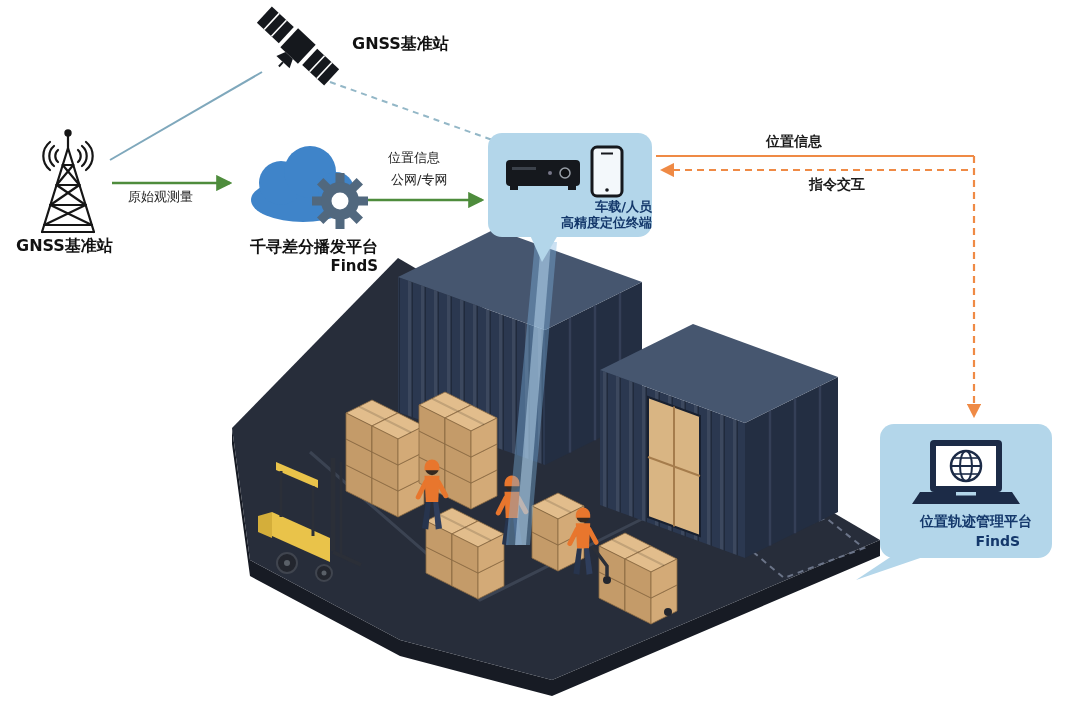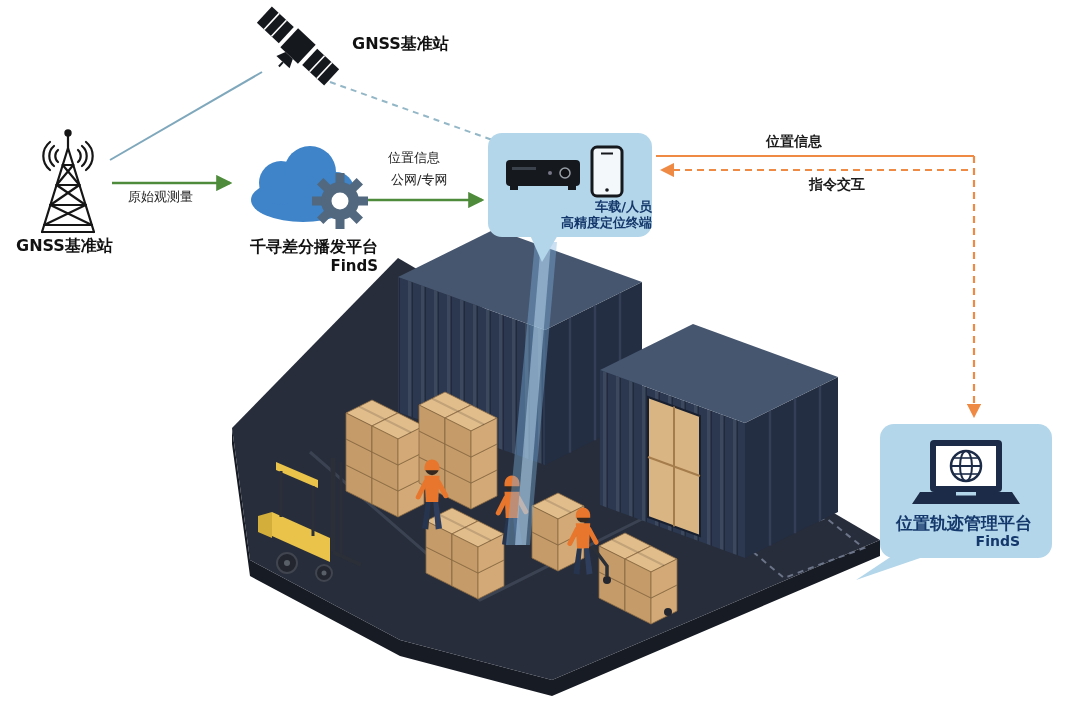--- a/index.html
+++ b/index.html
@@ -294,16 +294,16 @@
 
   <div class="lbl lbl-small" style="left:388px;top:150px">位置信息</div>
   <div class="lbl lbl-small" style="left:391px;top:172px">公网/专网</div>
 
   <div class="lbl lbl-bubble" style="left:488px;top:199px;width:164px">车载/人员</div>
   <div class="lbl lbl-bubble" style="left:488px;top:215px;width:164px">高精度定位终端</div>
 
   <div class="lbl lbl-mid" style="left:766px;top:133px">位置信息</div>
   <div class="lbl lbl-mid" style="left:809px;top:176px">指令交互</div>
 
-  <div class="lbl lbl-bubble" style="left:880px;top:513px;width:152px;font-size:17px">位置轨迹管理平台</div>
+  <div class="lbl lbl-bubble" style="left:880px;top:513px;width:152px;font-size:14px">位置轨迹管理平台</div>
   <div class="lbl lbl-bubble" style="left:880px;top:533px;width:140px;font-size:14px">FindS</div>
 
 </div>
 
 </body></html>

